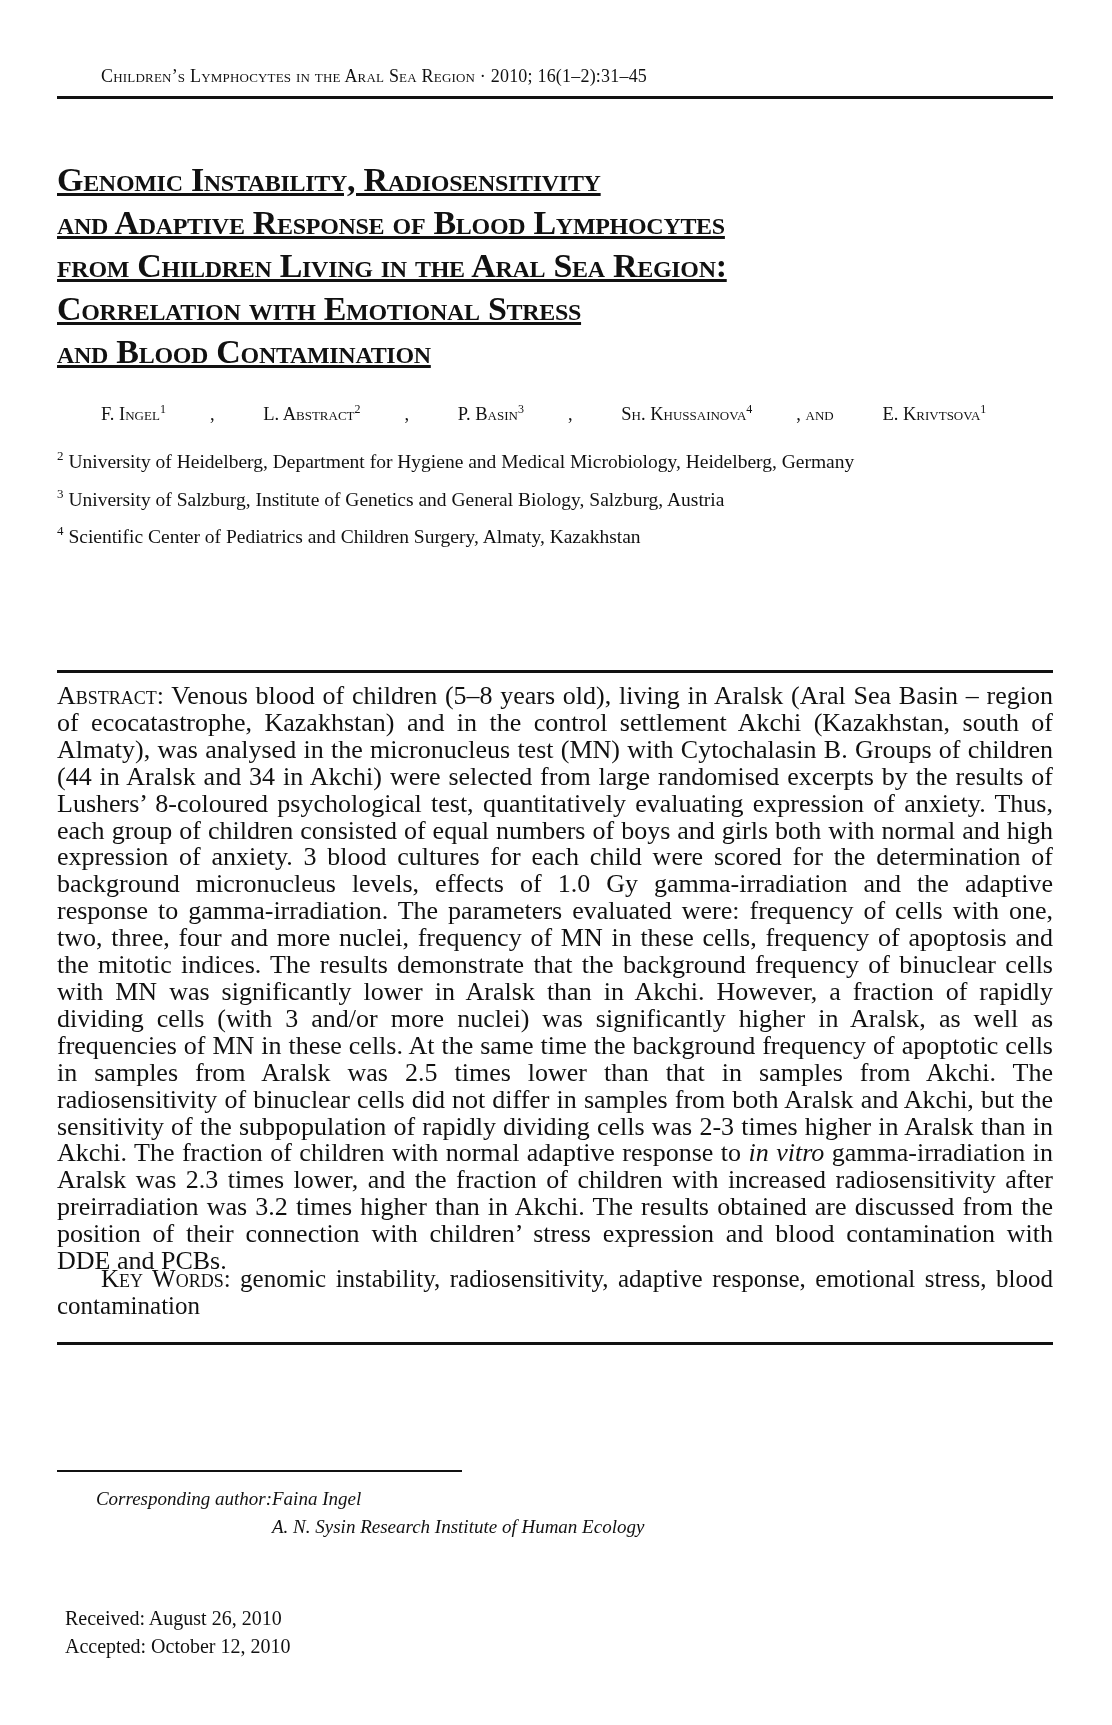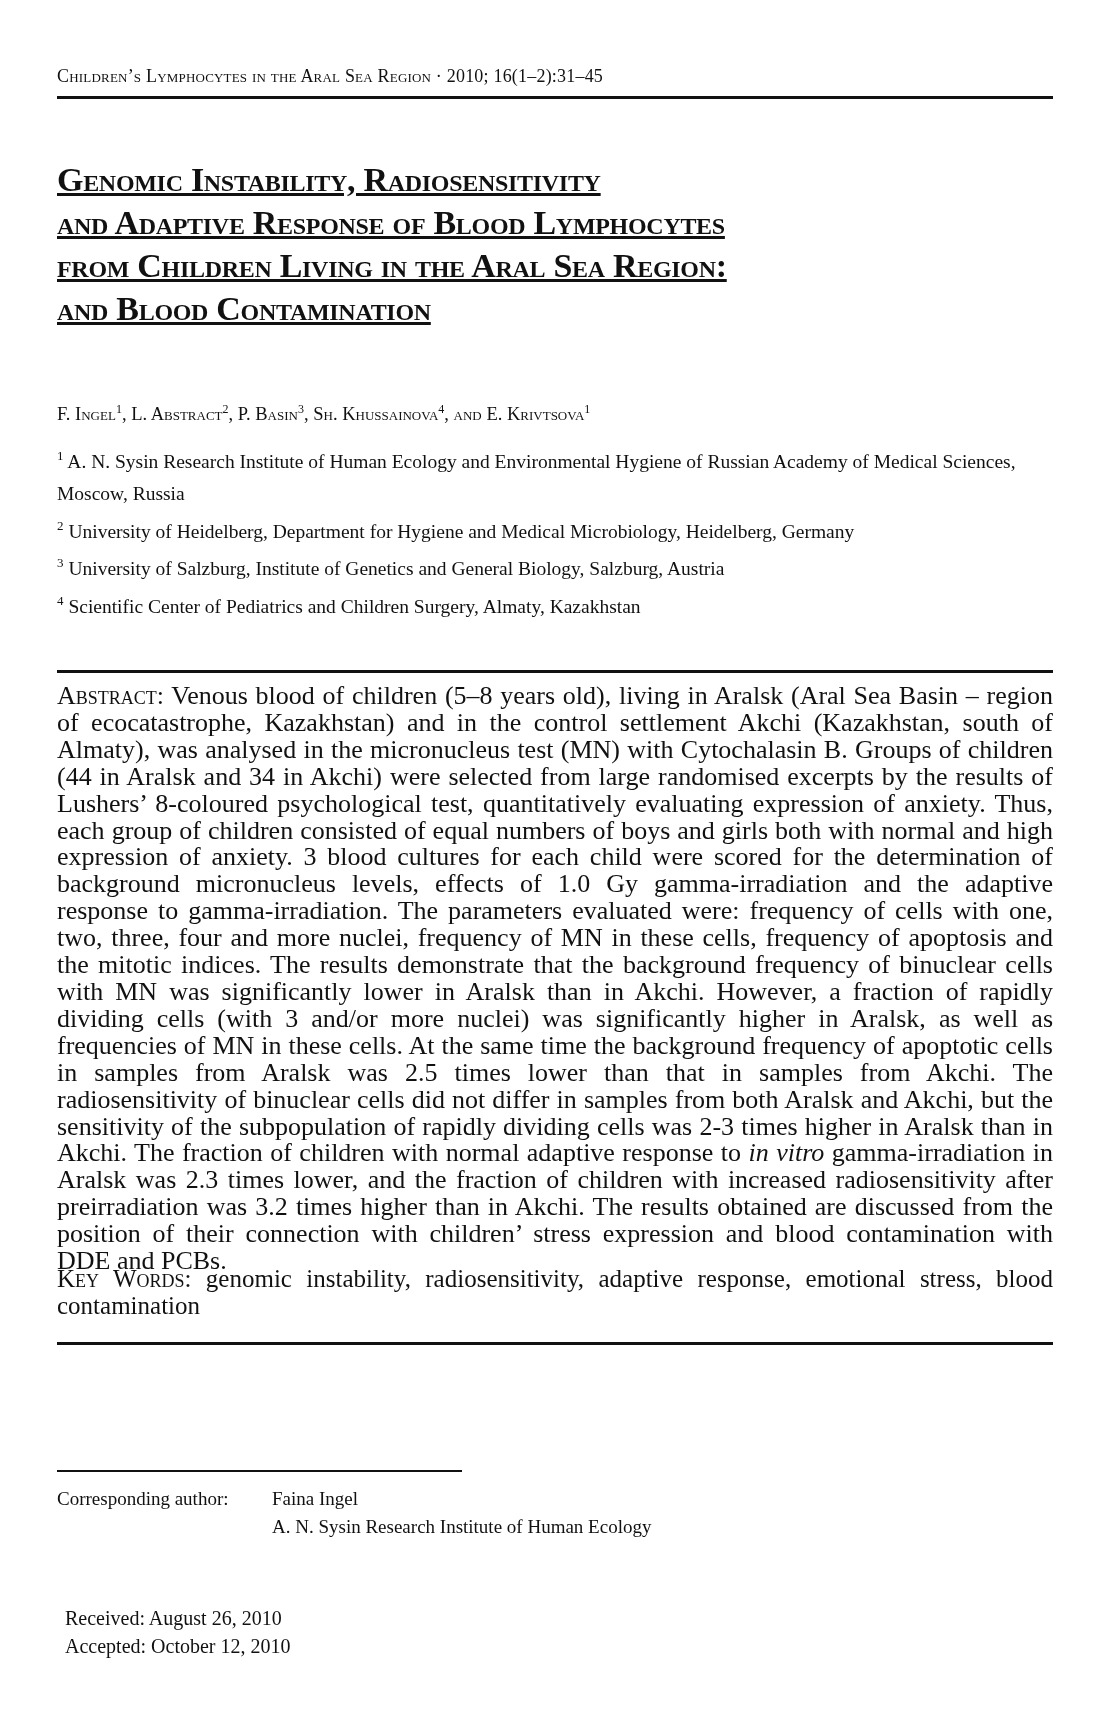--- a/index.html
+++ b/index.html
@@ -1,59 +1,59 @@
 <!DOCTYPE html>
 <html><head>
   <meta charset="utf-8">
   <style>
     html, body { margin: 0; padding: 0; background: #ffffff; }
     body { width: 1112px; height: 1725px; position: relative; overflow: hidden;
       font-family: "Liberation Serif", "DejaVu Serif", serif; color: #111; }
     .page { position: absolute; left: 57px; top: 0; width: 996px; }
     .running-head { position: absolute; top: 66px; left: 0; font-size: 18px; letter-spacing: 0.2px; white-space: nowrap; }
-    .sc { font-variant: small-caps; }
+    .sc { font-variant: small-caps; margin-left: 44px; }
     .rule { position: absolute; left: 0; width: 996px; height: 3px; background: #111; }
     .title { position: absolute; top: 158px; left: 0; width: 996px; font-weight: bold; font-variant: small-caps;
       font-size: 34px; line-height: 43px; letter-spacing: -0.3px; }
     .title div { white-space: nowrap; text-decoration: underline; }
     .authors { position: absolute; top: 402px; left: 0; font-size: 18.5px; white-space: nowrap; }
     .authors sup { font-size: 12px; }
     .affils { position: absolute; top: 440px; left: 0; width: 996px; font-size: 19.5px; line-height: 32px; }
     .affils sup { font-size: 13px; }
     .abstract { position: absolute; top: 683px; left: 0; width: 996px; font-size: 26px; line-height: 26.9px; text-align: justify; }
     .abstract .lbl { font-variant: small-caps; }
     .keywords { position: absolute; top: 1266px; left: 0; width: 996px; font-size: 25px; line-height: 26.9px; text-align: justify; }
     .fn-rule { position: absolute; left: 0; top: 1470px; width: 405px; height: 2px; background: #111; }
-    .corr { position: absolute; top: 1485px; left: 0; font-size: 19px; line-height: 27.5px; }
+    .corr { position: absolute; top: 1485px; left: 0; font-style: italic; font-size: 19px; line-height: 27.5px; text-align: right; }
     .corr .row { display: flex; }
     .corr .k { width: 215px; }
     .corr .indent { padding-left: 215px; }
     .dates { position: absolute; top: 1604px; left: 8px; font-size: 20px; line-height: 28px; }
   </style>
 </head>
 <body>
 
 <div class="page">
 
   <div class="running-head"><span class="sc">Children’s Lymphocytes in the Aral Sea Region</span><span> · 2010; 16(1–2):31–45</span></div>
   <div class="rule" style="top:96px;"></div>
 
   <div class="title">
     <div>Genomic Instability, Radiosensitivity</div>
     <div>and Adaptive Response of Blood Lymphocytes</div>
     <div>from Children Living in the Aral Sea Region:</div>
+    <div>Correlation with Emotional Stress</div>
     <div>and Blood Contamination</div>
   </div>
 
   <div class="authors">
     <span class="sc">F. Ingel</span><sup>1</sup><span class="sc">, </span><span class="sc">L. Abstract</span><sup>2</sup><span class="sc">, </span><span class="sc">P. Basin</span><sup>3</sup><span class="sc">, </span><span class="sc">Sh. Khussainova</span><sup>4</sup><span class="sc">, and </span><span class="sc">E. Krivtsova</span><sup>1</sup>
   </div>
 
   <div class="affils">
-    <div><sup>1</sup><span> A. N. Sysin Research Institute of Human Ecology and Environmental Hygiene of Russian Academy of Medical Sciences, Moscow, Russia</span></div>
     <div><sup>2</sup><span> University of Heidelberg, Department for Hygiene and Medical Microbiology, Heidelberg, Germany</span></div>
     <div><sup>3</sup><span> University of Salzburg, Institute of Genetics and General Biology, Salzburg, Austria</span></div>
     <div><sup>4</sup><span> Scientific Center of Pediatrics and Children Surgery, Almaty, Kazakhstan</span></div>
   </div>
 
   <div class="rule" style="top:670px;"></div>
 
   <div class="abstract"><span class="lbl">Abstract:</span><span> Venous blood of children (5–8 years old), living in Aralsk (Aral Sea Basin – region of ecocatastrophe, Kazakhstan) and in the control settlement Akchi (Kazakhstan, south of Almaty), was analysed in the micronucleus test (MN) with Cytochalasin B. Groups of children (44 in Aralsk and 34 in Akchi) were selected from large randomised excerpts by the results of Lushers’ 8-coloured psychological test, quantitatively evaluating expression of anxiety. Thus, each group of children consisted of equal numbers of boys and girls both with normal and high expression of anxiety. 3 blood cultures for each child were scored for the determination of background micronucleus levels, effects of 1.0 Gy gamma-irradiation and the adaptive response to gamma-irradiation. The parameters evaluated were: frequency of cells with one, two, three, four and more nuclei, frequency of MN in these cells, frequency of apoptosis and the mitotic indices. The results demonstrate that the background frequency of binuclear cells with MN was significantly lower in Aralsk than in Akchi. However, a fraction of rapidly dividing cells (with 3 and/or more nuclei) was significantly higher in Aralsk, as well as frequencies of MN in these cells. At the same time the background frequency of apoptotic cells in samples from Aralsk was 2.5 times lower than that in samples from Akchi. The radiosensitivity of binuclear cells did not differ in samples from both Aralsk and Akchi, but the sensitivity of the subpopulation of rapidly dividing cells was 2-3 times higher in Aralsk than in Akchi. The fraction of children with normal adaptive response to </span><i>in vitro</i><span> gamma-irradiation in Aralsk was 2.3 times lower, and the fraction of children with increased radiosensitivity after preirradiation was 3.2 times higher than in Akchi. The results obtained are discussed from the position of their connection with children’ stress expression and blood contamination with DDE and PCBs.</span></div>
 
   <div class="keywords"><span class="sc">Key Words:</span><span> genomic instability, radiosensitivity, adaptive response, emotional stress, blood contamination</span></div>

